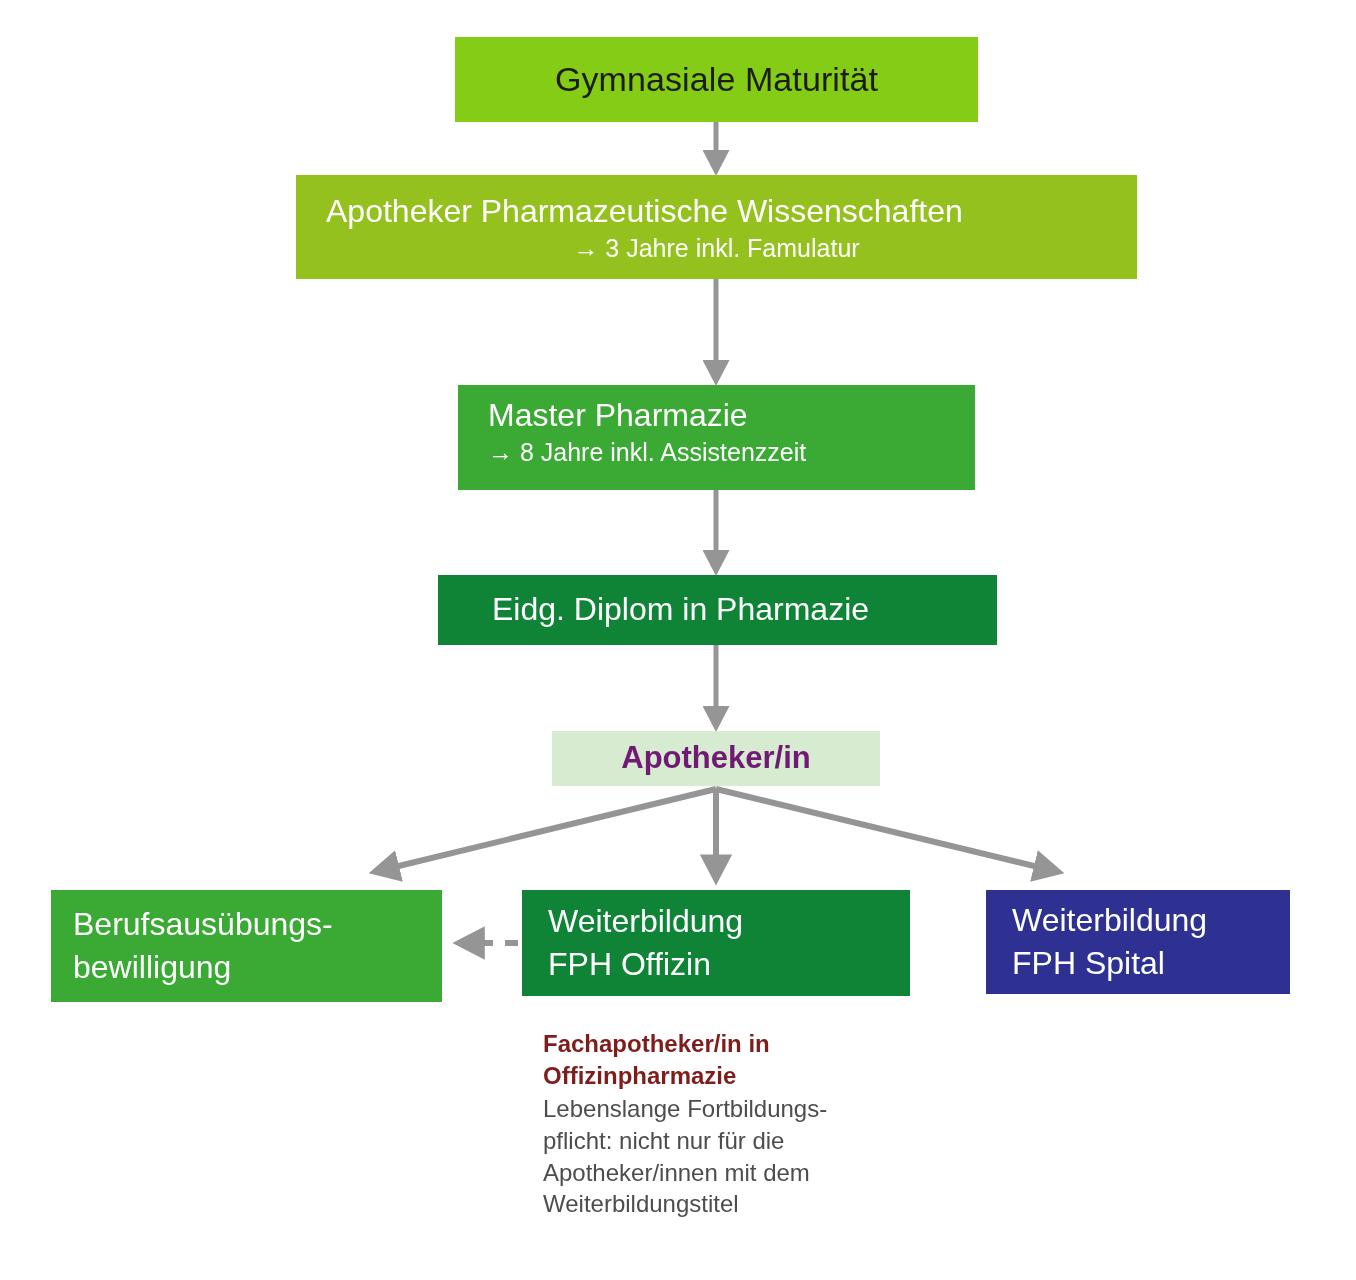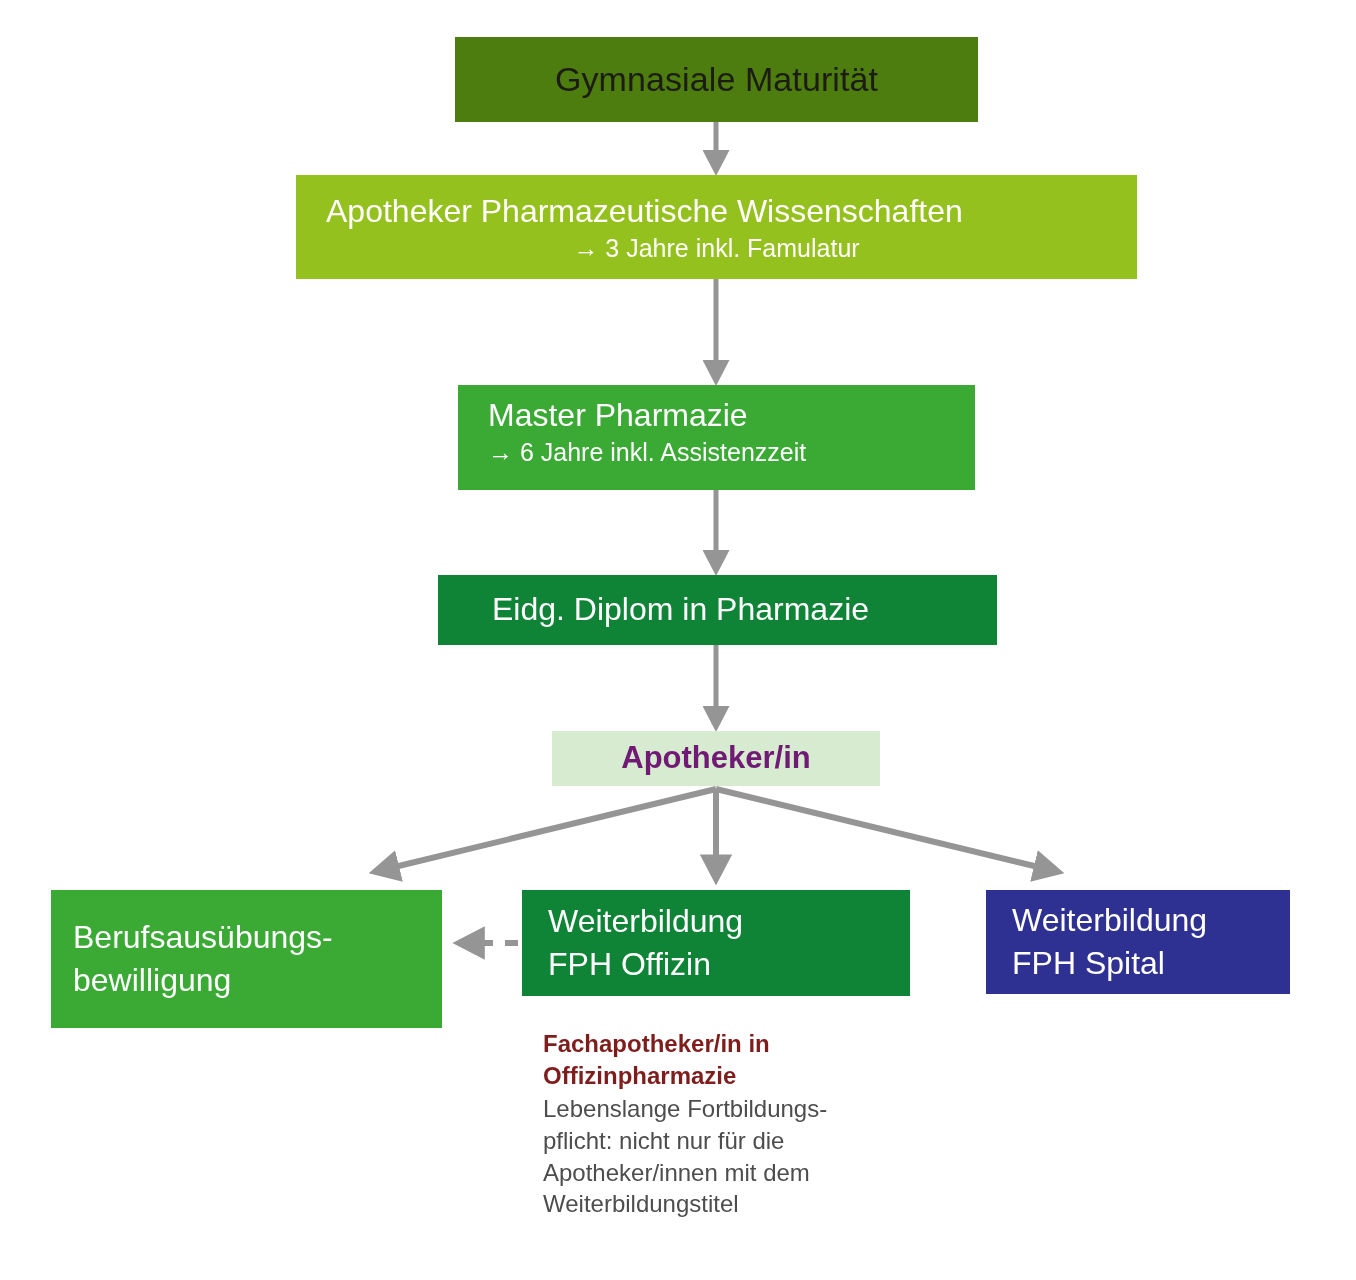--- a/index.html
+++ b/index.html
@@ -39,21 +39,21 @@
     white-space: pre-line;
   }
   .node .sub {
     display: block;
     line-height: 1.15;
   }
 
   
   #node-maturitaet {
     left: 455px; top: 37px; width: 523px; height: 85px;
-    background: #4d7c0f;
+    background: #84cc16;
     align-items: center;
   }
   #node-maturitaet .title {
     color: #1c1c14;
     font-size: 34px;
     font-weight: 400;
     letter-spacing: .1px;
   }
 
   #node-bachelor {
@@ -107,21 +107,21 @@
     align-items: center;
     justify-content: center;
   }
   #node-apotheker .title {
     color: #701a75;
     font-size: 31px;
     font-weight: 700;
   }
 
   #node-berufsausuebung {
-    left: 51px; top: 890px; width: 391px; height: 138px;
+    left: 51px; top: 890px; width: 391px; height: 112px;
     background: #3aaa35;
     padding: 0 22px;
   }
   #node-berufsausuebung .title {
     color: #ffffff;
     font-size: 32px;
     font-weight: 400;
     line-height: 1.34;
   }
 
@@ -208,21 +208,21 @@
     <span class="title">Gymnasiale Maturität</span>
   </div>
 
   <div class="node" id="node-bachelor">
     <span class="title">Apotheker Pharmazeutische Wissenschaften</span>
     <span class="sub">→ 3 Jahre inkl. Famulatur</span>
   </div>
 
   <div class="node" id="node-master">
     <span class="title">Master Pharmazie</span>
-    <span class="sub">→ 6 Jahre inkl. Assistenzzeit</span>
+    <span class="sub">→ 8 Jahre inkl. Assistenzzeit</span>
   </div>
 
   <div class="node" id="node-diplom">
     <span class="title">Eidg. Diplom in Pharmazie</span>
   </div>
 
   <div class="node" id="node-apotheker">
     <span class="title">Apotheker/in</span>
   </div>
 

